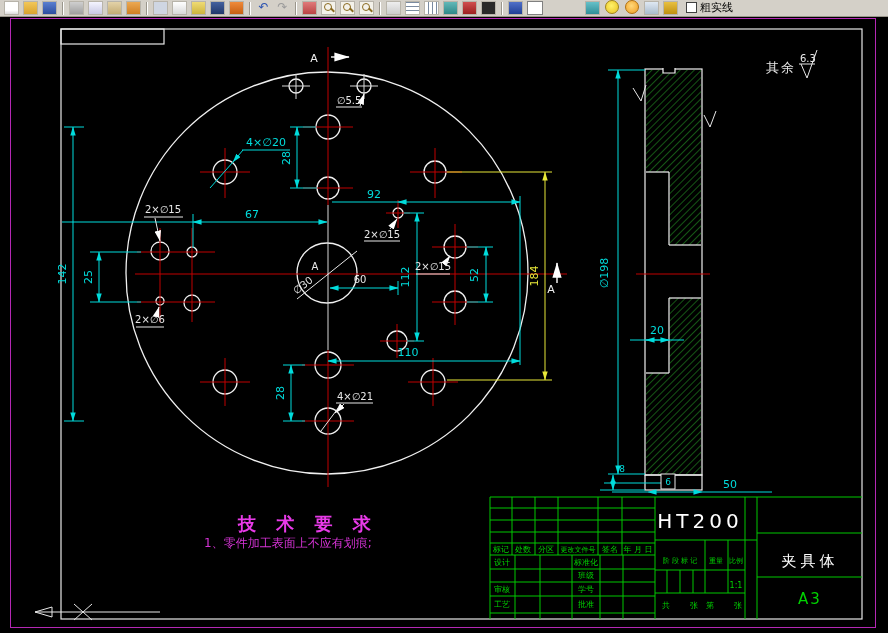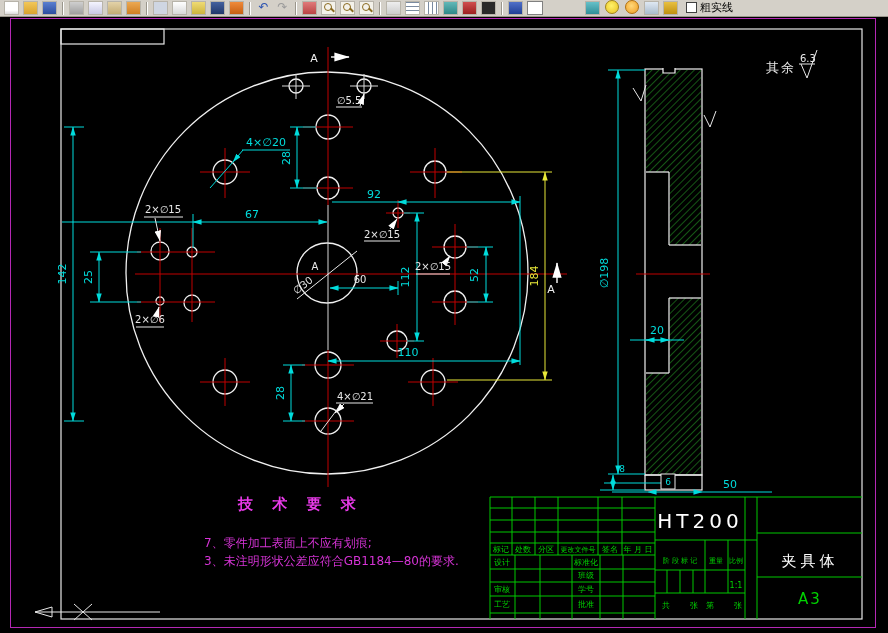--- a/index.html
+++ b/index.html
@@ -58,21 +58,21 @@
   .tc9{fill:#00dcdc;font-size:9px;}
   .tw{fill:#e8e8e8;font-size:10px;}
   .twb{fill:#f0f0f0;font-size:11px;}
   .ty{fill:#e8e838;font-size:11px;}
   .tg{fill:#00d200;font-size:8px;}
   .tg7{fill:#00d200;font-size:7px;}
   .tg15{fill:#00d200;font-size:15px;letter-spacing:2px;}
   .tht{fill:#fff;font-size:20px;letter-spacing:4px;}
   .tname{fill:#fff;font-size:15px;letter-spacing:4px;}
   .tnote{fill:#e8e8e8;font-size:13px;letter-spacing:2px;}
-  .tr-title{position:absolute;left:238px;top:495px;font-size:15px;letter-spacing:7px;
+  .tr-title{position:absolute;left:238px;top:512px;font-size:18px;letter-spacing:7px;
             color:#e83ae8;font-weight:bold;white-space:nowrap;}
   .tr-lines{position:absolute;left:204px;top:534px;font-size:12px;line-height:18px;
             color:#d633d6;white-space:nowrap;}
 </style>
 </head>
 <body>
 
 <div class="screen">
 
   <div class="toolbar">
@@ -411,17 +411,16 @@
         <text class="tg" x="738" y="608" text-anchor="middle">张</text>
         <text class="tht" x="700" y="528" text-anchor="middle">HT200</text>
         <text class="tname" x="810" y="566" text-anchor="middle">夹具体</text>
         <text class="tg15" x="810" y="604" text-anchor="middle">A3</text>
       </g>
     </g>
   </svg>
 
   <div class="tr-title">技 术 要 求</div>
   <div class="tr-lines">
-    <div>7、零件加工表面上不应有划痕;</div>
-    <div>3、未注明形状公差应符合GB1184—80的要求.</div>
+    <div>1、零件加工表面上不应有划痕;</div>
   </div>
 
 </div>
 
 </body></html>

